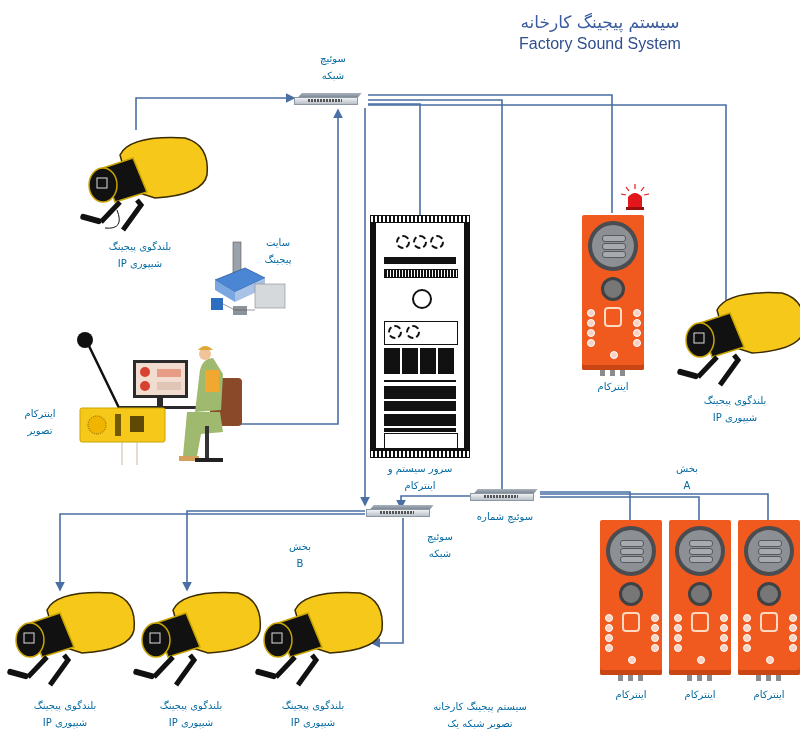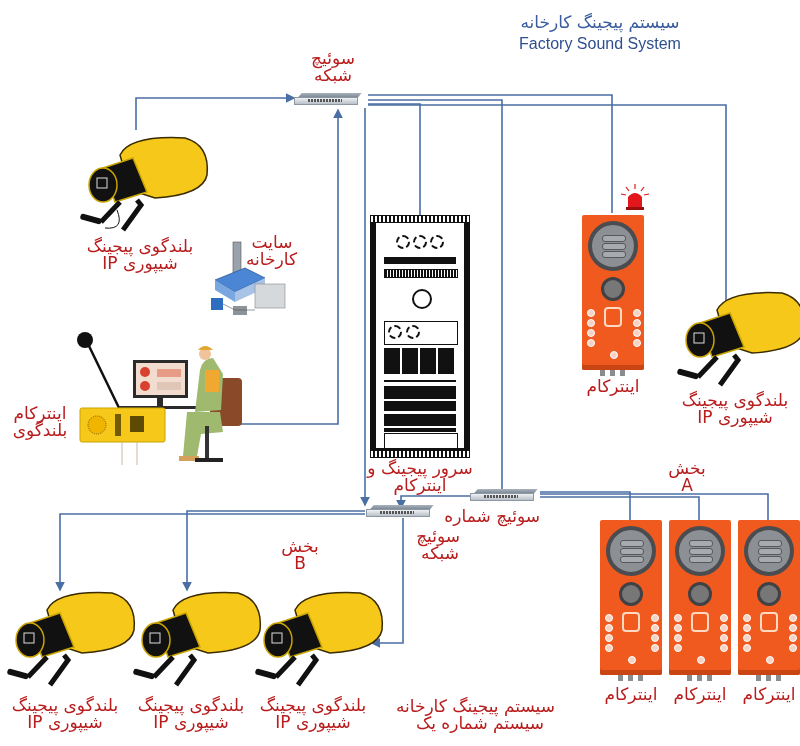--- a/index.html
+++ b/index.html
@@ -1,18 +1,18 @@
 <!DOCTYPE html>
 <html><head>
 <meta charset="utf-8">
 <style>
   html, body { margin:0; padding:0; background:#ffffff; }
   body { width:800px; height:746px; position:relative; overflow:hidden; font-family:"DejaVu Sans", sans-serif; }
   #wires { position:absolute; left:0; top:0; }
-  .lbl { position:absolute; color:#b91c1c; font-size:17px; line-height:17px; text-align:center; direction:rtl; white-space:nowrap; }
+  .lbl { position:absolute; color:#0369a1; font-size:10px; line-height:17px; text-align:center; direction:rtl; white-space:nowrap; }
   .lbl .l2 { display:block; }
   .title { position:absolute; left:490px; top:10px; width:220px; text-align:center; color:#3a5c9e; }
   .title .fa { font-size:17px; direction:rtl; display:block; line-height:24px; }
   .title .url { font-size:18px; display:block; line-height:22px; font-family:"Liberation Sans", sans-serif; color:#2f4f8f; }
   .title .en { font-size:16px; display:block; line-height:20px; font-family:"Liberation Sans", sans-serif; color:#2f4f8f; }
   .dev { position:absolute; }
   
   .switch { position:absolute; width:66px; height:12px; }
   .switch .top { position:absolute; left:6px; top:0; width:60px; height:4px; background:linear-gradient(#a9b3bd,#7e8a96); transform:skewX(-40deg); }
   .switch .front { position:absolute; left:0; top:4px; width:64px; height:8px; background:linear-gradient(#eef1f4,#b8c0c8); border:1px solid #8e98a2; box-sizing:border-box; }
@@ -171,23 +171,23 @@
 <svg class="dev" style="left:205px;top:240px;" width="90" height="80" viewBox="0 0 90 80">
   <rect x="28" y="2" width="8" height="34" fill="#9aa3ab" stroke="#555" stroke-width="0.6"></rect>
   <polygon points="10,40 40,28 60,38 30,52" fill="#4a86d4" stroke="#2c5a99" stroke-width="0.8"></polygon>
   <polygon points="10,40 30,52 30,62 10,50" fill="#7aa7e0"></polygon>
   <polygon points="30,52 60,38 60,48 30,62" fill="#a9c3e6"></polygon>
   <rect x="50" y="44" width="30" height="24" fill="#d6d9dc" stroke="#888" stroke-width="0.6"></rect>
   <rect x="6" y="58" width="12" height="12" fill="#2d6ec0"></rect>
   <rect x="28" y="66" width="14" height="9" fill="#8c939a"></rect>
   <path d="M18,64 L30,70 L50,70" stroke="#555" fill="none" stroke-width="0.6"></path>
 </svg>
-<div class="lbl" style="left:247px;top:234px;width:50px;">
+<div class="lbl" style="left:253px;top:234px;width:50px;">
   <span class="l2">سایت</span>
-  <span class="l2">کارخانه</span>
+  <span class="l2">پیجینگ</span>
 </div>
 
 <svg class="dev" style="left:75px;top:330px;" width="175" height="140" viewBox="0 0 175 140">
   <circle cx="10" cy="10" r="8" fill="#111"></circle>
   <path d="M14,16 L45,80 L45,93" stroke="#111" stroke-width="2.5" fill="none"></path>
   <rect x="58" y="30" width="55" height="38" fill="#2b2b2b"></rect>
   <rect x="61" y="33" width="49" height="32" fill="#f2dccf"></rect>
   <circle cx="70" cy="42" r="5" fill="#d8412f"></circle>
   <circle cx="70" cy="56" r="5" fill="#d8412f"></circle>
   <rect x="82" y="39" width="24" height="8" fill="#e79d85"></rect>
@@ -205,21 +205,21 @@
   <rect x="130" y="40" width="14" height="22" fill="#f0a830"></rect>
   <circle cx="130" cy="24" r="6" fill="#f1c39a"></circle>
   <path d="M123,20 Q130,12 138,20 Z" fill="#e0a830"></path>
   <path d="M112,82 L145,82 L148,102 L126,104 L122,126 L108,126 Z" fill="#9fba6f"></path>
   <rect x="104" y="126" width="20" height="5" fill="#d3a15c"></rect>
   <rect x="130" y="96" width="4" height="32" fill="#333"></rect>
   <rect x="120" y="128" width="28" height="4" fill="#222"></rect>
 </svg>
 <div class="lbl" style="left:5px;top:405px;width:70px;">
   <span class="l2">اینترکام</span>
-  <span class="l2">بلندگوی</span>
+  <span class="l2">تصویر</span>
 </div>
 
 <div class="rack">
   <div class="rail" style="top:0;"></div>
   <div class="inner">
     <div class="fan" style="left:20px;top:12px;"></div>
     <div class="fan" style="left:37px;top:12px;"></div>
     <div class="fan" style="left:54px;top:12px;"></div>
     <div class="blk" style="left:8px;top:34px;width:72px;height:7px;"></div>
     <div class="blk" style="left:8px;top:46px;width:72px;height:7px;background:repeating-linear-gradient(90deg,#111 0 2px,#fff 2px 3px);border:1px solid #111;"></div>
@@ -231,21 +231,21 @@
     <div class="blk" style="left:8px;top:157px;width:72px;height:2px;"></div>
     <div class="blk" style="left:8px;top:163px;width:72px;height:13px;"></div>
     <div class="blk" style="left:8px;top:178px;width:72px;height:10px;"></div>
     <div class="blk" style="left:8px;top:191px;width:72px;height:12px;"></div>
     <div class="blk" style="left:8px;top:205px;width:72px;height:4px;"></div>
     <div class="blk" style="left:8px;top:210px;width:72px;height:14px;background:#fff;border:1px solid #111;"></div>
   </div>
   <div class="rail" style="bottom:0;"></div>
 </div>
 <div class="lbl" style="left:360px;top:460px;width:120px;">
-  <span class="l2">سرور پیجینگ و</span>
+  <span class="l2">سرور سیستم و</span>
   <span class="l2">اینترکام</span>
 </div>
 
 <svg class="siren" viewBox="0 0 30 30">
   <g stroke="#e3161b" stroke-width="1.2">
     <line x1="15" y1="1" x2="15" y2="6"></line>
       <line x1="6" y1="4" x2="9" y2="8"></line>
       <line x1="24" y1="4" x2="21" y2="8"></line>
     <line x1="1" y1="11" x2="6" y2="12"></line>
       <line x1="29" y1="11" x2="24" y2="12"></line>
@@ -342,14 +342,14 @@
   <span class="l2">بخش</span>
   <span class="l2">A</span>
 </div>
 <div class="lbl" style="left:275px;top:538px;width:50px;">
   <span class="l2">بخش</span>
   <span class="l2">B</span>
 </div>
 
 <div class="lbl" style="left:405px;top:698px;width:150px;">
   <span class="l2">سیستم پیجینگ کارخانه</span>
-  <span class="l2">سیستم شماره یک</span>
+  <span class="l2">تصویر شبکه یک</span>
 </div>
 
 </body></html>

